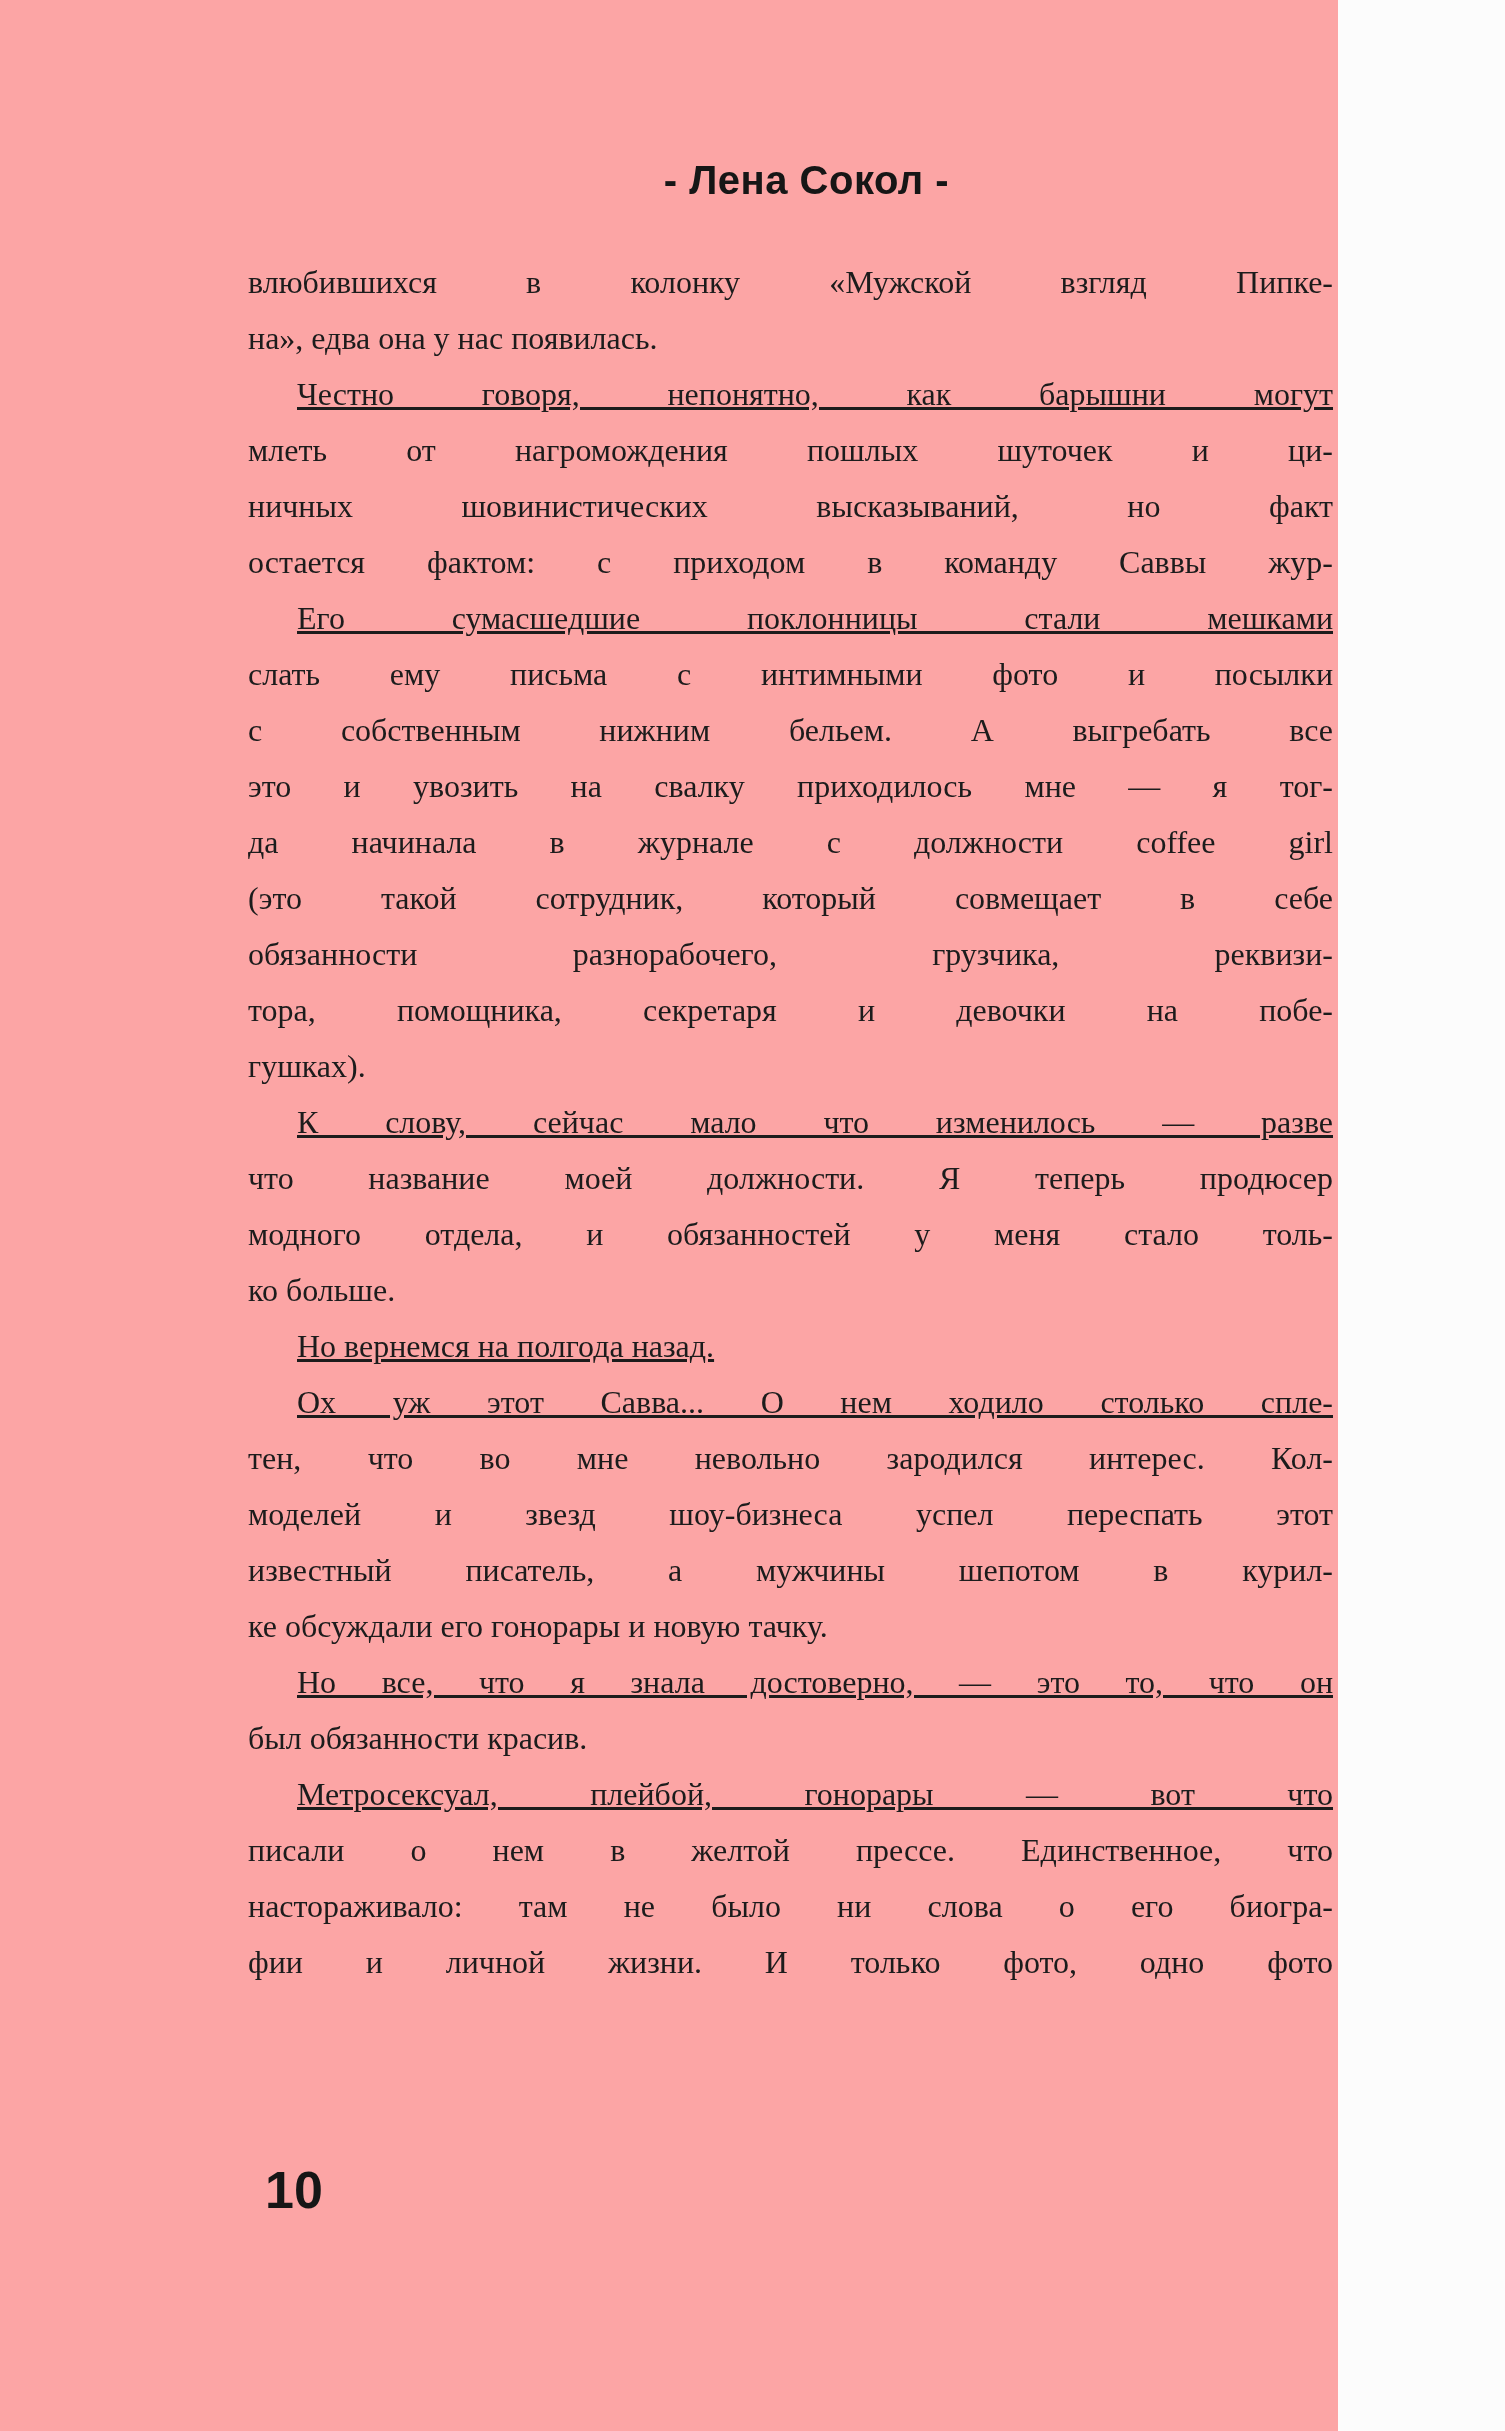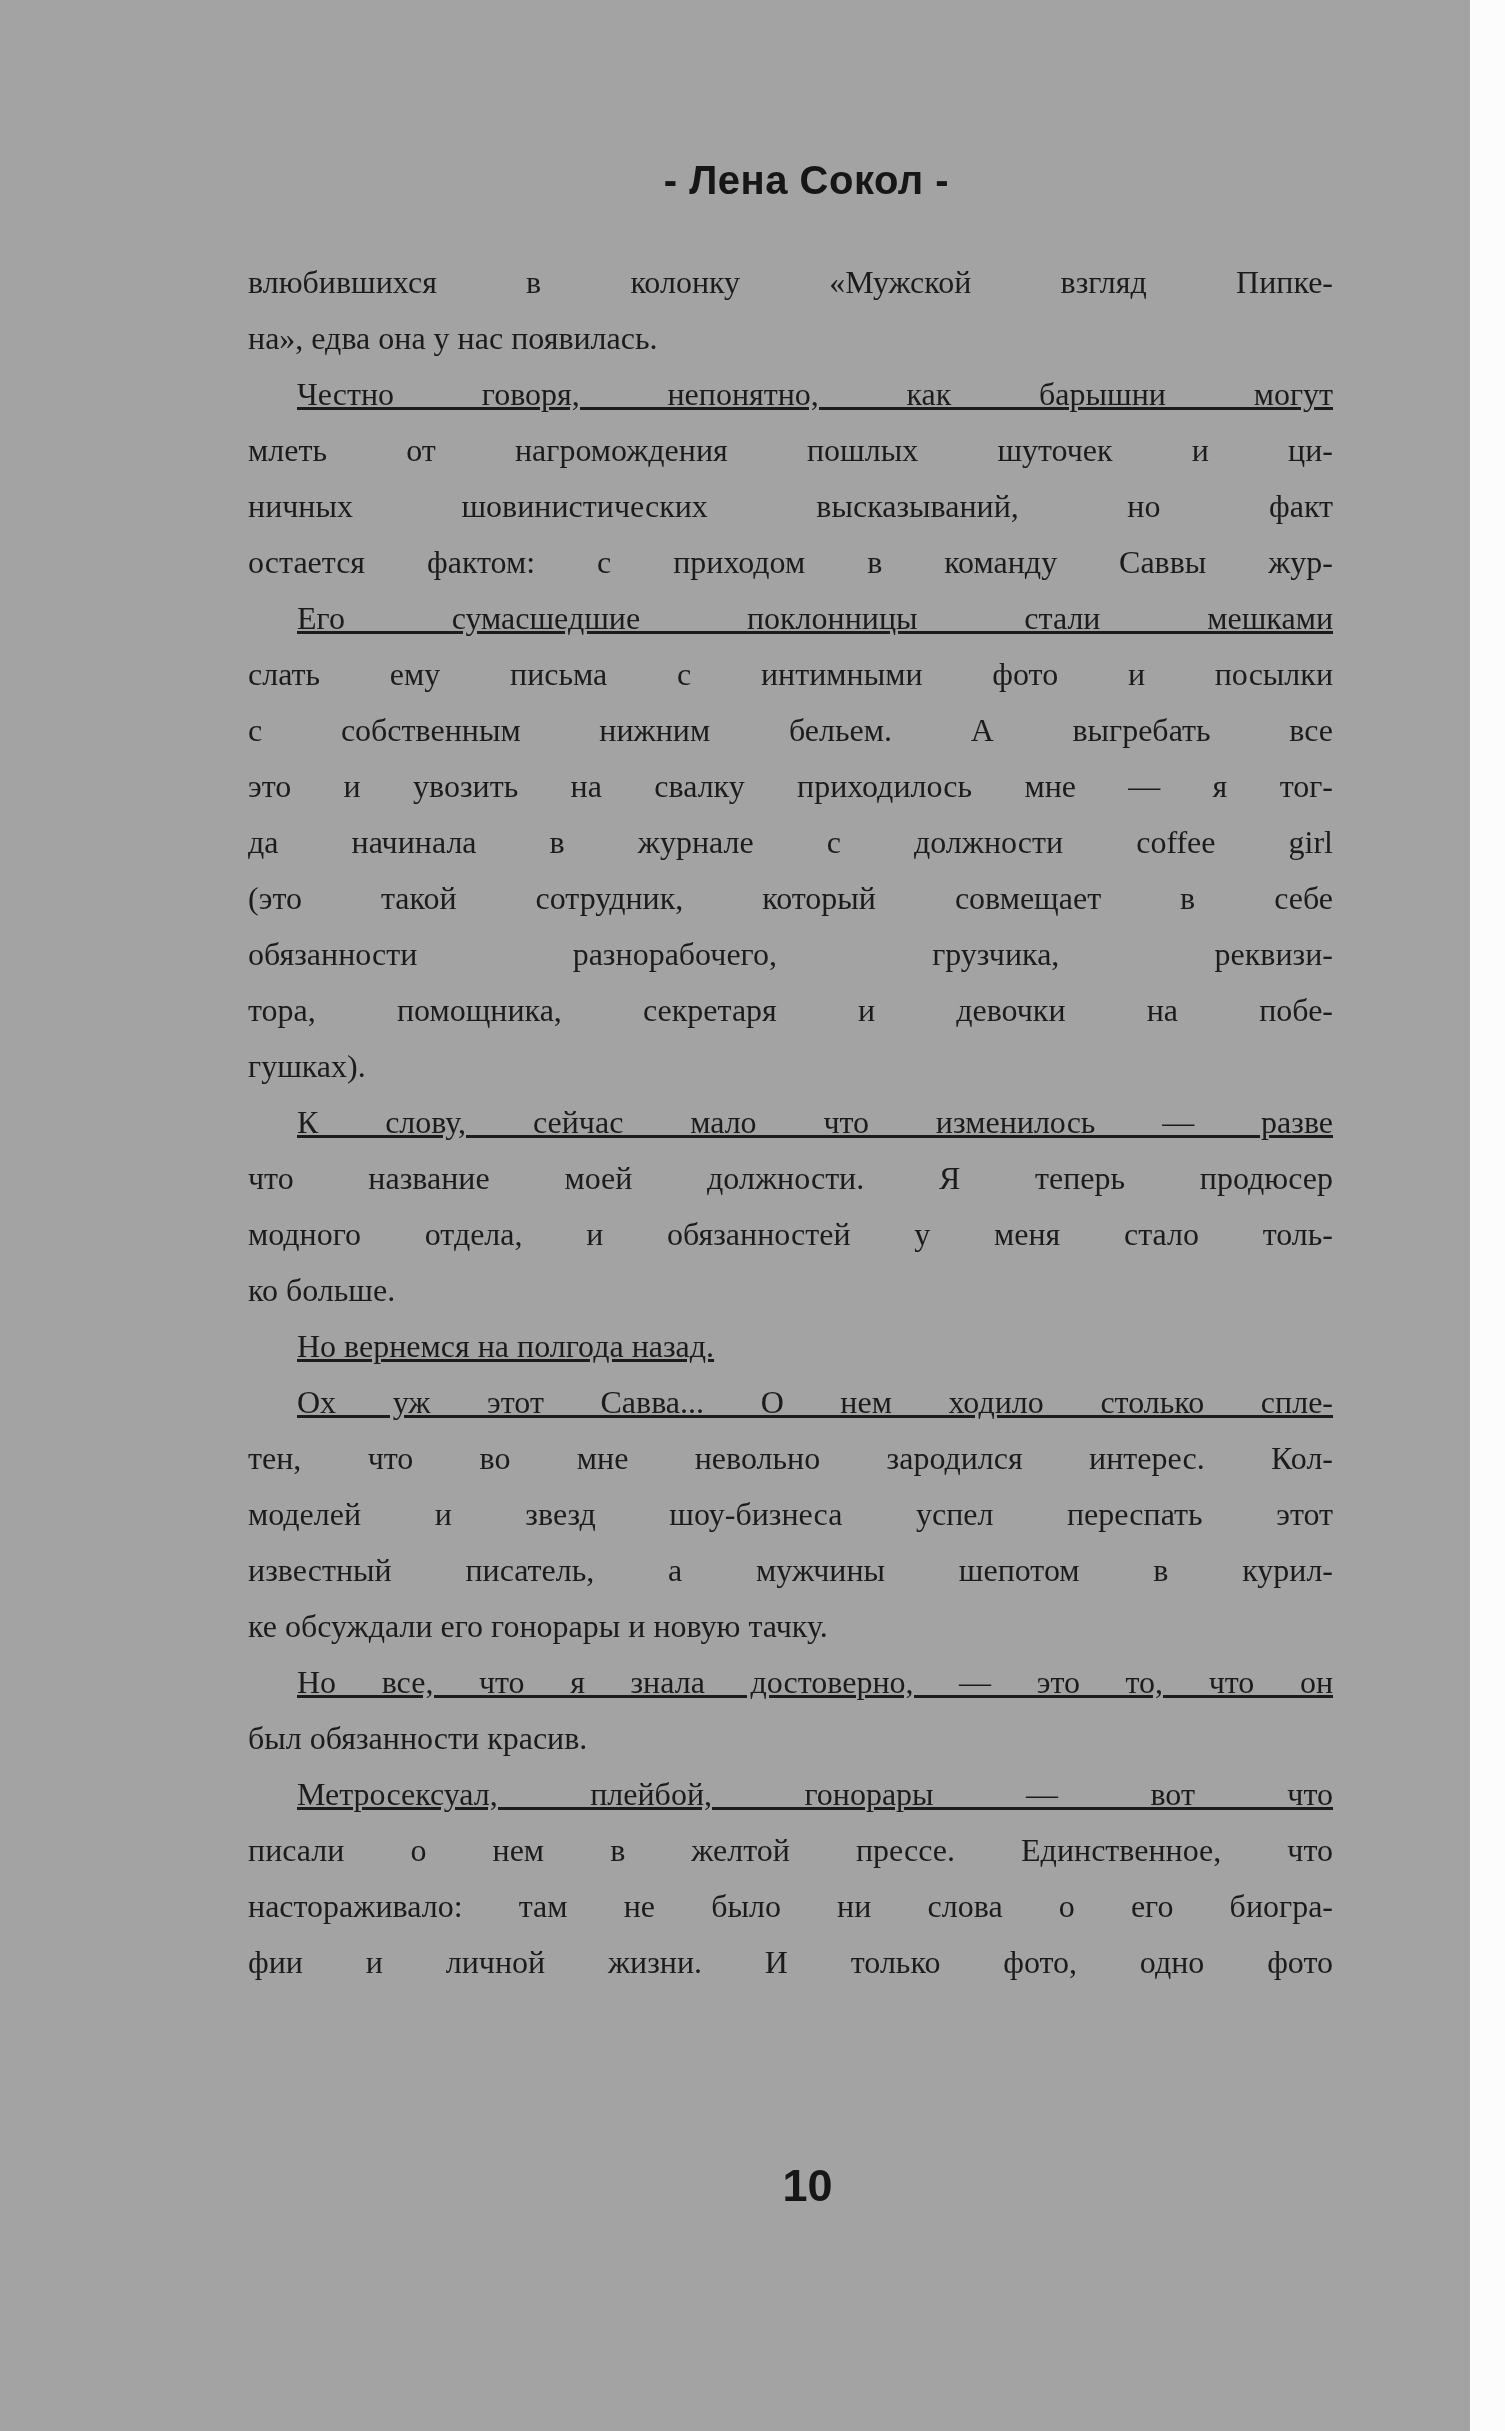--- a/index.html
+++ b/index.html
@@ -2,23 +2,23 @@
 <html><head>
 <meta charset="utf-8">
 <style>
   html, body {
     margin: 0;
     padding: 0;
     background: #fcfcfc;
   }
   .page {
     position: relative;
-    width: 1470px;
+    width: 1338px;
     height: 2432px;
-    background: #a3a3a3;
+    background: #fca5a5;
     overflow: hidden;
   }
   .running-header {
     position: absolute;
     top: 158px;
     left: 248px;
     width: 1117px;
     text-align: center;
     font-family: "Liberation Sans", sans-serif;
     font-weight: bold;
@@ -48,24 +48,23 @@
   }
   .line.i {
     text-indent: 49px;
     text-decoration: underline;
   }
   .page-number {
     position: absolute;
     top: 2160px;
     left: 265px;
     width: 1085px;
-    text-align: center;
     font-family: "Liberation Sans", sans-serif;
     font-weight: bold;
-    font-size: 45px;
+    font-size: 52px;
     color: #161616;
   }
 </style>
 </head>
 <body>
 
 <div class="page">
 
   <div class="running-header">- Лена Сокол -</div>
 

